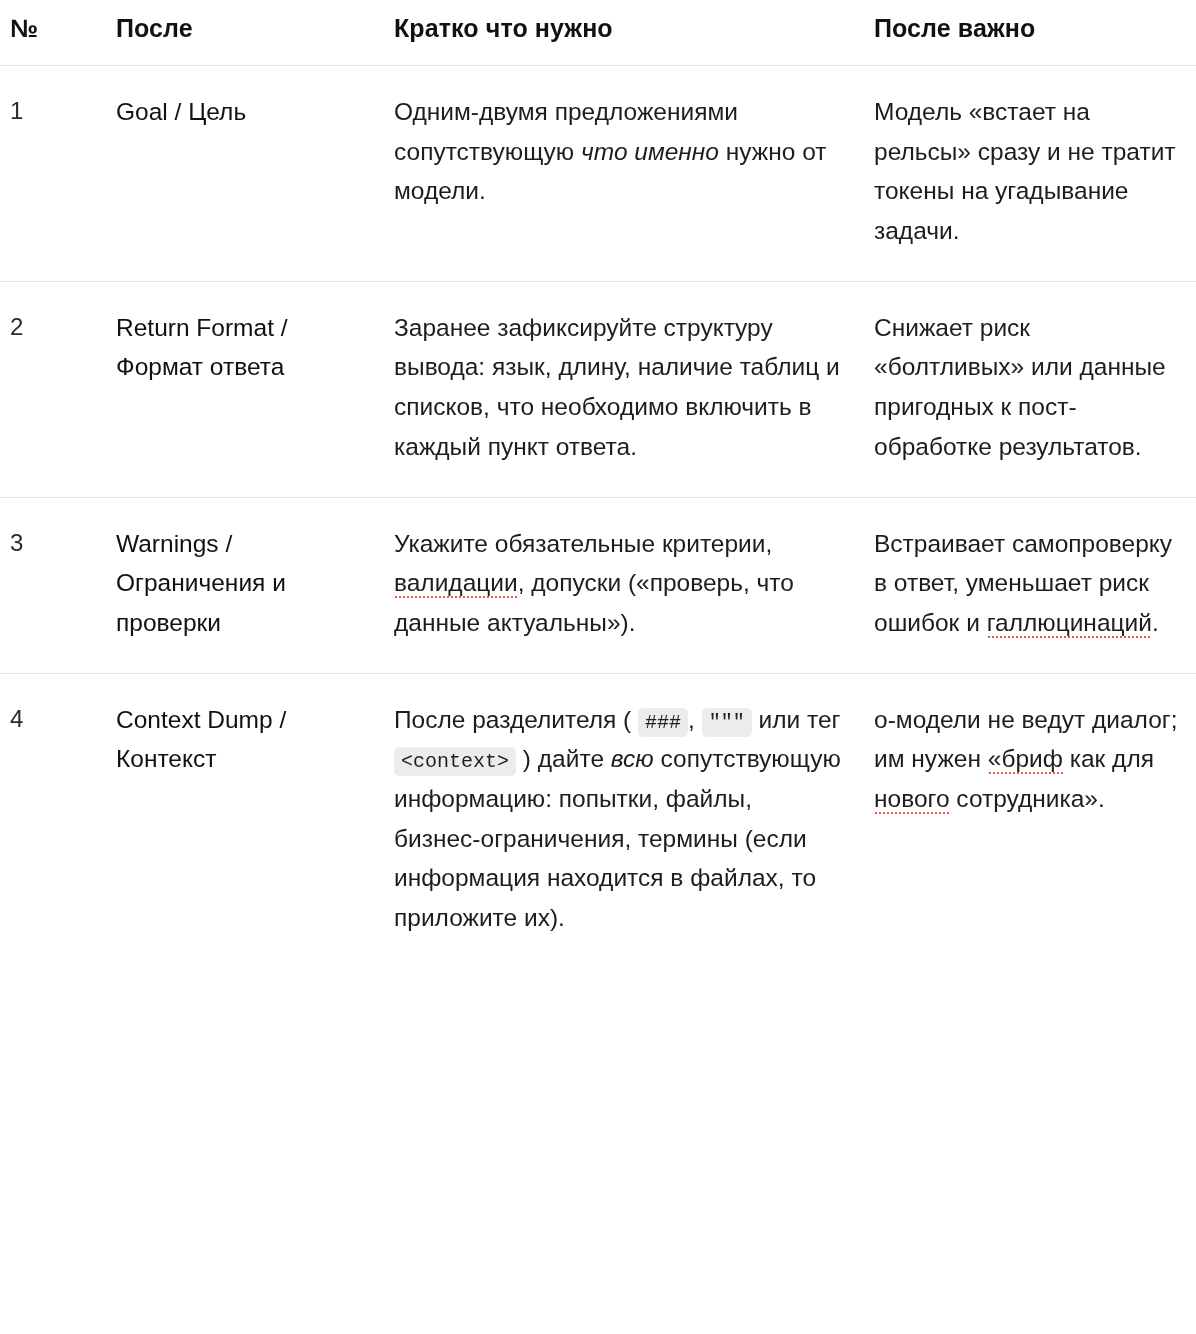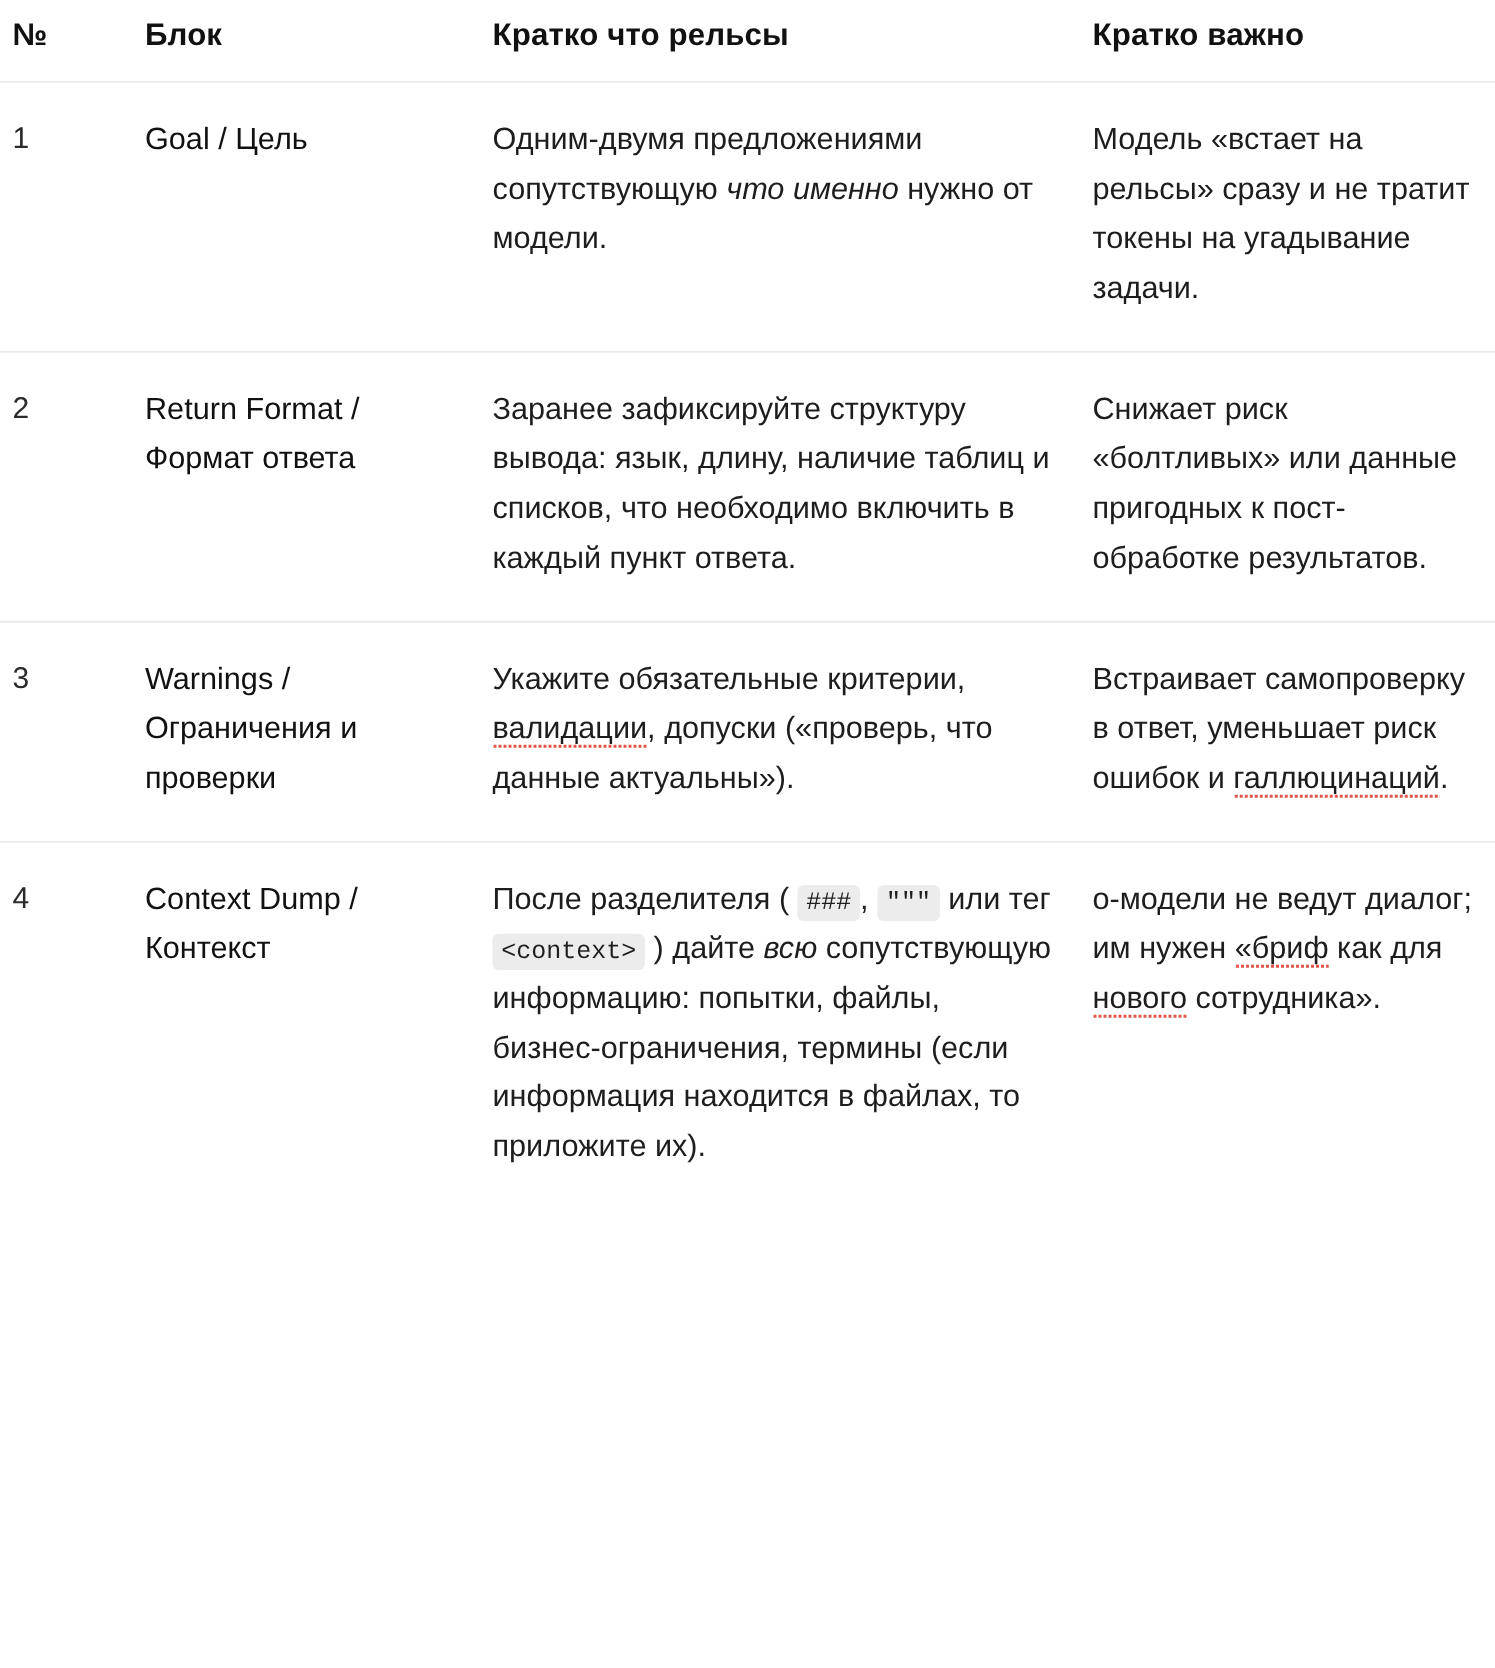--- a/index.html
+++ b/index.html
@@ -86,23 +86,23 @@
   <table class="spec">
     <colgroup>
       <col class="c-num">
         <col class="c-block">
         <col class="c-what">
         <col class="c-why">
     </colgroup>
     <thead>
       <tr>
         <th class="num">№</th>
-        <th>Блок</th>
-        <th>Кратко что рельсы</th>
-        <th>Кратко важно</th>
+        <th>После</th>
+        <th>Кратко что нужно</th>
+        <th>После важно</th>
       </tr>
     </thead>
     <tbody>
 
       <tr>
         <td class="num">1</td>
         <td class="block">Goal / Цель</td>
         <td class="what"><span>Одним-двумя предложениями сопутствующую </span><em class="it">что именно</em><span> нужно от модели.</span></td>
         <td class="why">Модель «встает на рельсы» сразу и не тратит токены на угадывание задачи.</td>
       </tr>

